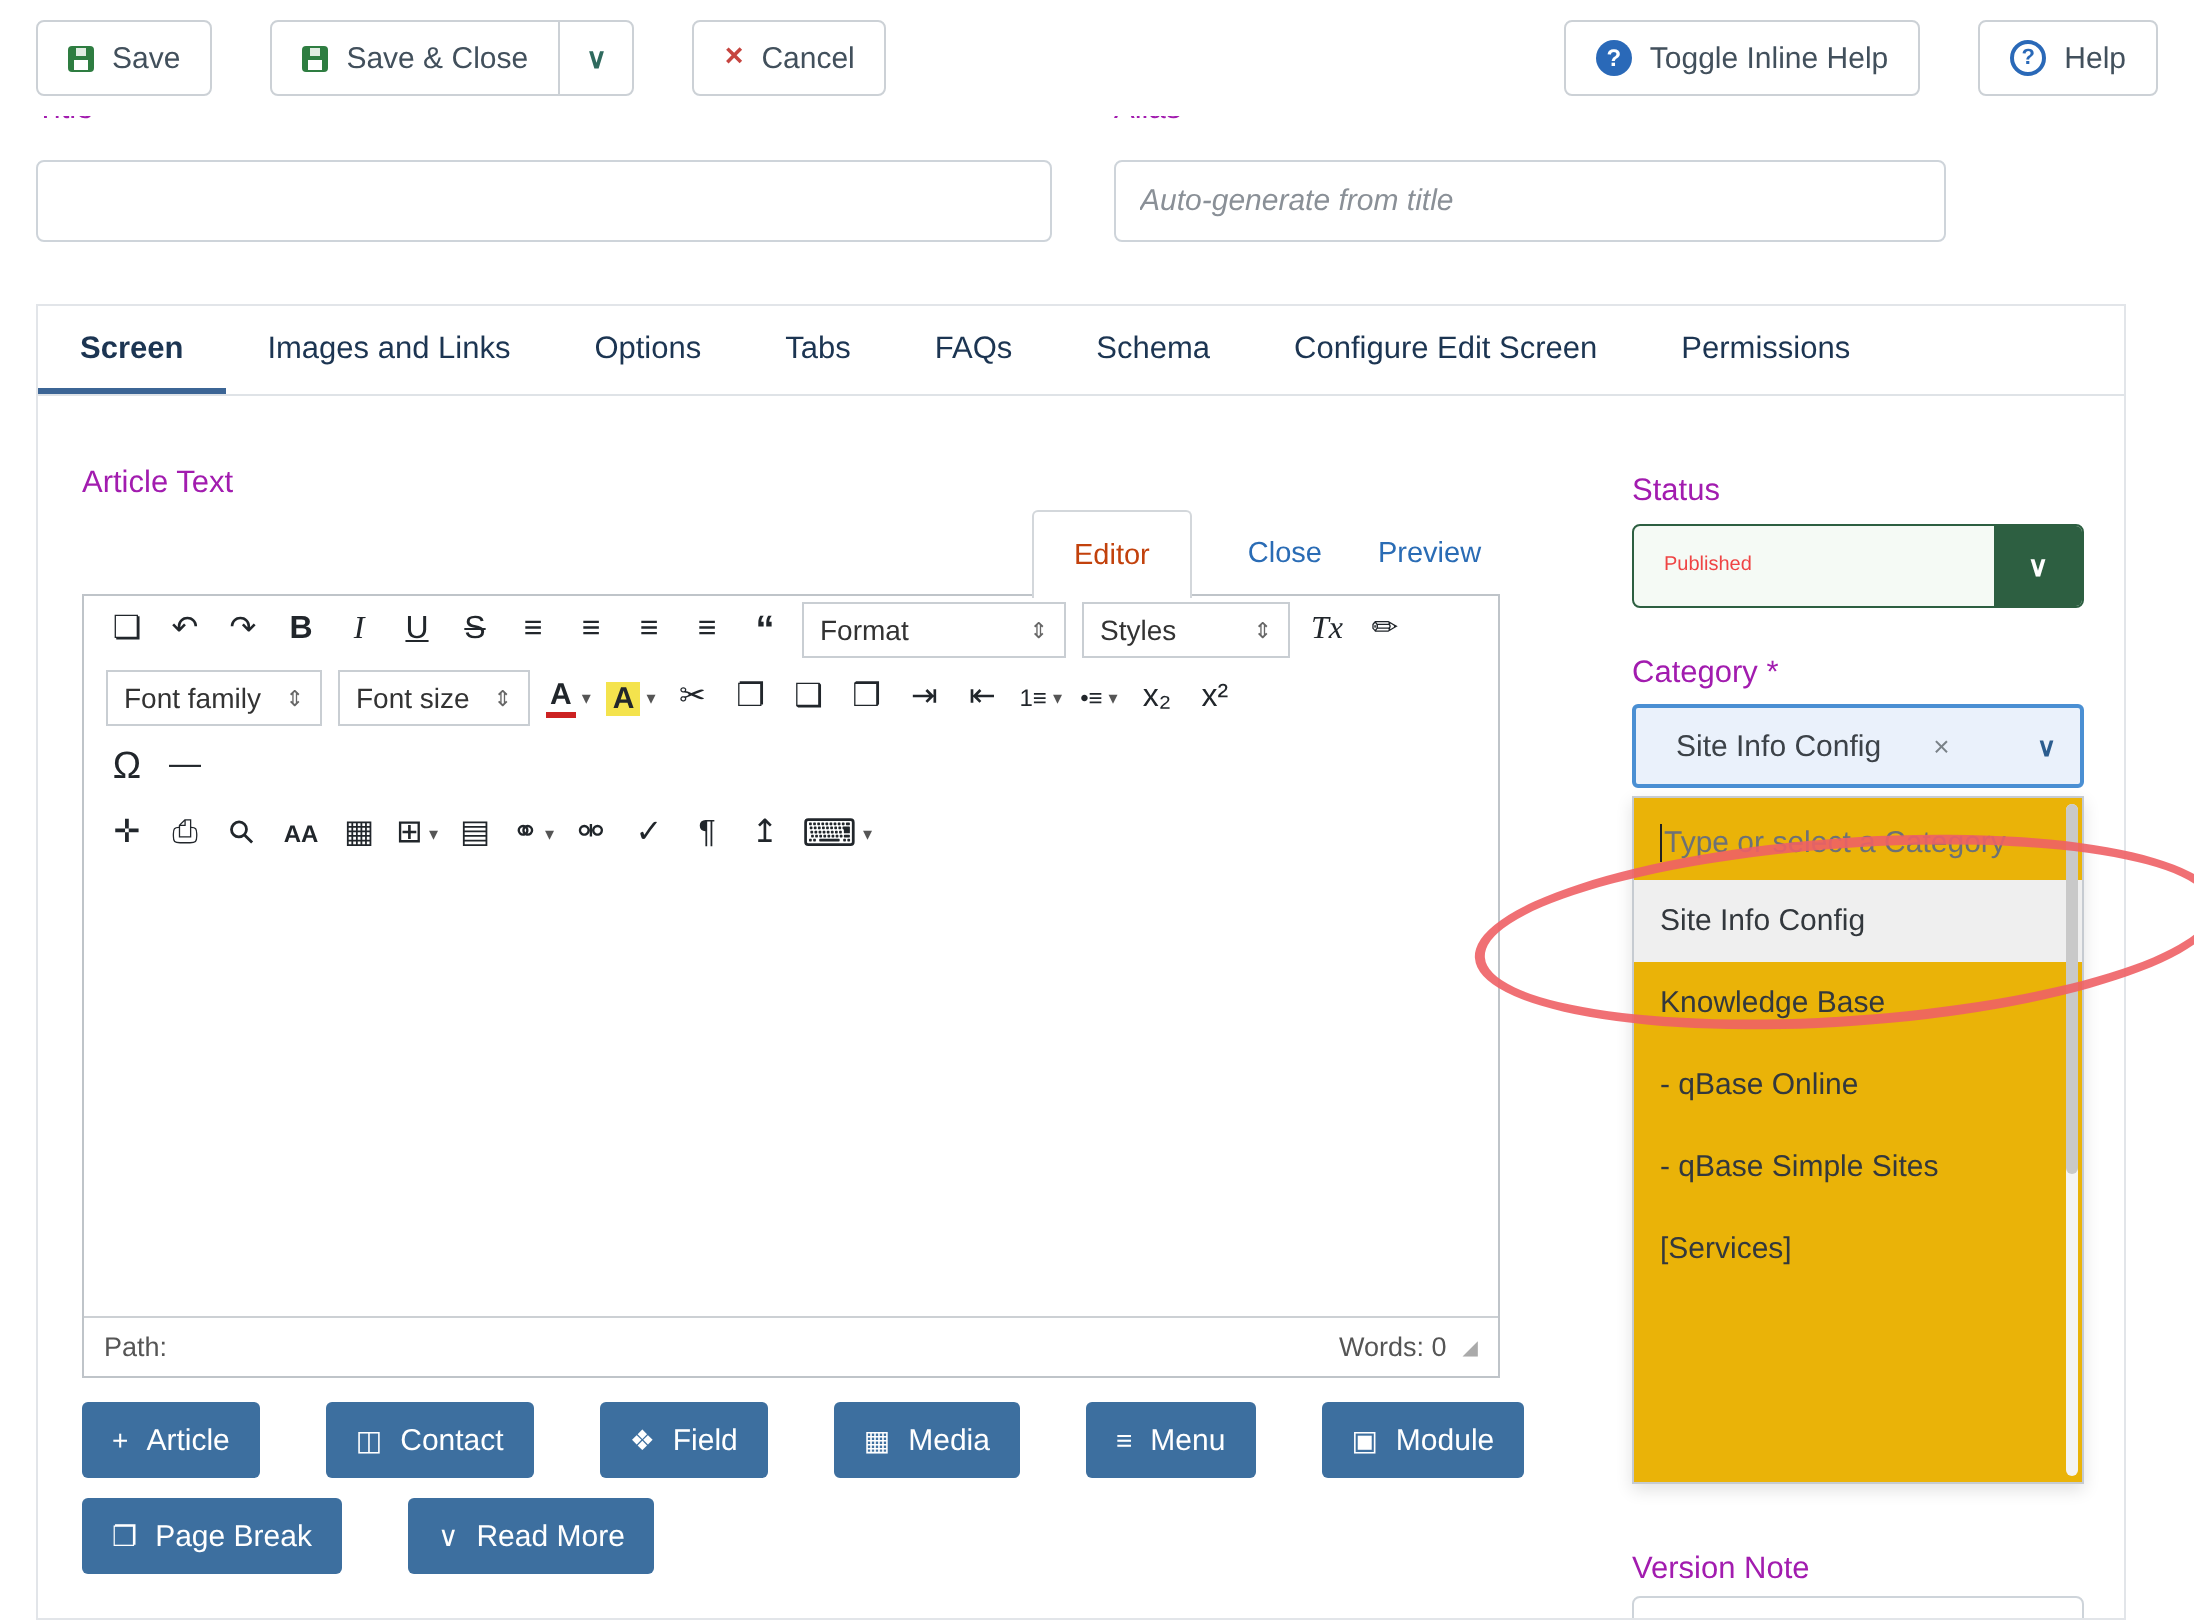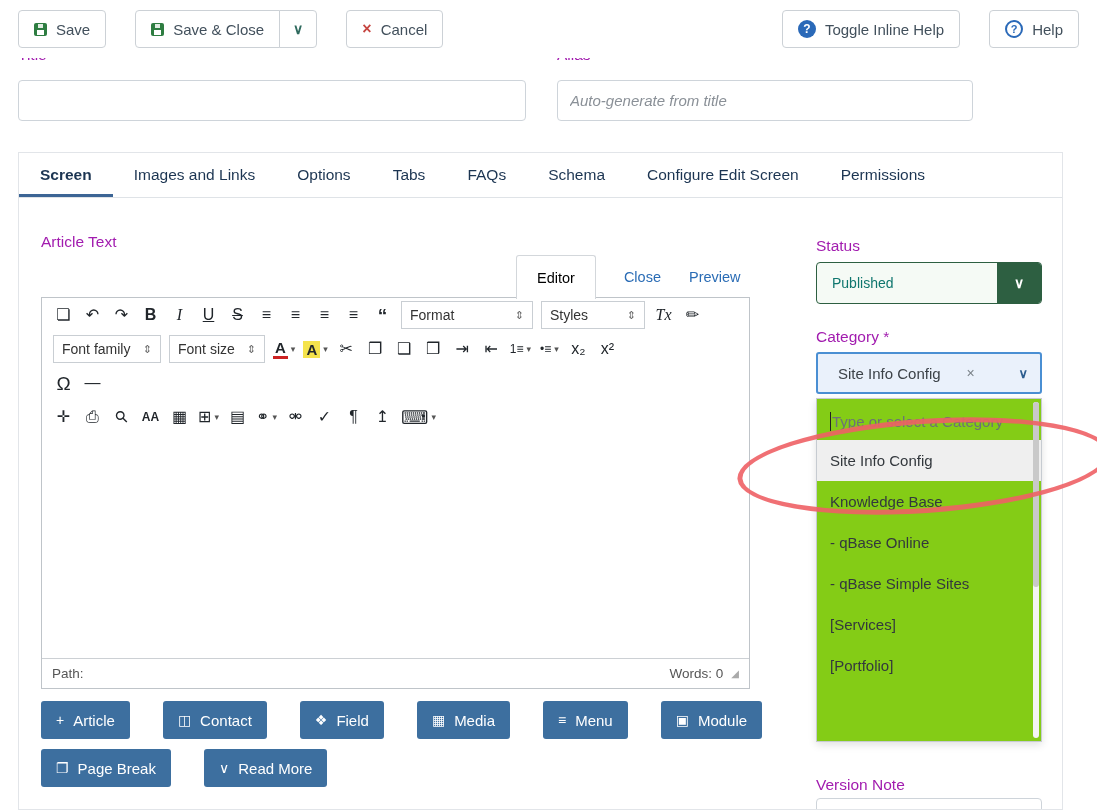--- a/index.html
+++ b/index.html
@@ -35,21 +35,21 @@
 
   
   .card{position:absolute;left:18px;top:152px;width:1045px;height:658px;background:#fff;border:1px solid #e2e5e9;overflow:hidden}
   .tabs-row{position:absolute;left:0;top:0;right:0;height:45px;display:flex;background:#fff;border-bottom:1px solid #dfe3e7}
   .tab{padding:0 21px;line-height:44px;font-size:15.5px;color:#1c3552;cursor:pointer;white-space:nowrap}
   .tab.active{font-weight:700;box-shadow:inset 0 -3px 0 #3c6595}
 
   
   .view-tabs{position:absolute;left:497px;top:102px;height:43px;display:flex;align-items:stretch;z-index:2}
   .vtab{padding:0 20px;line-height:42px;border:1px solid #d3d7db;border-bottom:none;background:#fff;font-size:14.5px;
-    color:#000000;border-radius:3px 3px 0 0;margin-bottom:-1px;cursor:pointer}
+    color:#c2410c;border-radius:3px 3px 0 0;margin-bottom:-1px;cursor:pointer}
   .vlink{color:#2a6cb5;font-size:14.5px;line-height:42px;margin-left:28px;cursor:pointer;background:none;border:none}
   .editor-box{position:absolute;left:22px;top:144px;width:709px;background:#fff;border:1px solid #bfc4c9;z-index:1}
   .trow{display:flex;align-items:center;padding:3px 7px;flex-wrap:nowrap}
   .tbtn{min-width:29px;height:28px;display:inline-flex;align-items:center;justify-content:center;padding:0 4px;color:#21262b}
   .gi{font-size:16px;color:#21262b;line-height:1}
   .gi-b{font-weight:700}.gi-i{font-style:italic;font-family:"Liberation Serif",serif}
   .gi-u{text-decoration:underline}.gi-s{text-decoration:line-through}
   .gi-sm{font-size:12px}.gi-lg{font-size:19px}
   .caret{font-size:9px;color:#555;margin-left:3px}
   .acolor{border-bottom:3px solid #cc2222;padding:0 2px;font-weight:600;font-size:15px}
@@ -67,29 +67,29 @@
 
   
   .xtd-row{position:absolute;left:22px;display:flex;gap:33px}
   .xtd{height:38px;display:inline-flex;align-items:center;gap:9px;padding:0 15px;background:#3d6f9f;color:#fff;
     border-radius:3px;font-size:15px;font-weight:500}
   .xi{font-size:14px;line-height:1}
 
   
   .status-select{position:absolute;left:797px;top:109px;width:226px;height:42px;border:1px solid #2d5f41;border-radius:4px;
     background:#f5faf5;display:flex;overflow:hidden;cursor:pointer}
-  .status-text{flex:1;line-height:40px;padding-left:15px;color:#0f766e;font-size:14px;text-align:left}
+  .status-text{flex:1;line-height:40px;padding-left:15px;color:#ef4444;font-size:10px;text-align:left}
   .status-arrow{width:44px;background:#2d5f41;color:#fff;display:flex;align-items:center;justify-content:center;
     font-size:14px;font-weight:700}
   .cat-select{position:absolute;left:797px;top:199px;width:226px;height:42px;background:#eaf1fb;border:2px solid #4a8fd3;
     border-radius:3px;display:flex;align-items:center;padding:0 12px;cursor:pointer}
   .cat-value{font-size:15px;color:#3c4248;margin-left:8px}
   .cat-remove{color:#7a8288;font-size:14px;margin-left:26px;cursor:pointer}
   .cat-caret{margin-left:auto;color:#2c5d8f;font-size:13px;font-weight:700}
-  .dropdown{position:absolute;left:797px;top:245px;width:226px;height:344px;background:#84cc16;border:1px solid #c6cbd1;
+  .dropdown{position:absolute;left:797px;top:245px;width:226px;height:344px;background:#eab308;border:1px solid #c6cbd1;
     box-shadow:0 3px 8px rgba(0,0,0,.12);z-index:10;padding-top:3px}
   .search-row{height:38px;display:flex;align-items:center;padding:0 13px}
   .caret-bar{width:1px;height:19px;background:#222;margin-right:1px}
   .cat-search{border:none;outline:none;width:180px;font-size:15px;color:#555;background:transparent}
   .cat-search::placeholder{color:#6d7176}
   .opt{height:41px;line-height:41px;padding:0 13px;font-size:15px;color:#33383d;cursor:pointer;white-space:nowrap;overflow:hidden}
   .opt.hl{background:#efefef}
   .sb-track{position:absolute;top:3px;bottom:3px;right:2px;width:6px;background:#f4f4f4;border-radius:3px}
   .sb-thumb{position:absolute;top:0;right:0;width:6px;height:185px;background:#c9c9c9;border-radius:3px;cursor:grab}
 
@@ -384,21 +384,20 @@
   <div class="dropdown">
     <div class="search-row">
       <span class="caret-bar"></span>
       <input class="cat-search" placeholder="Type or select a Category" style="">
     </div>
     <div class="opt hl">Site Info Config</div>
     <div class="opt">Knowledge Base</div>
     <div class="opt">- qBase Online</div>
     <div class="opt">- qBase Simple Sites</div>
     <div class="opt">[Services]</div>
-    <div class="opt">[Portfolio]</div>
     <div class="sb-track">
       <div class="sb-thumb"></div>
     </div>
   </div>
 
   <span class="lbl abs" style="left:797px;top:623px">Version Note</span>
   <input class="fld-input" style="left: 797px; top: 645px; width: 226px; height: 42px;">
 </div>
 
 <div class="annotation"></div>

